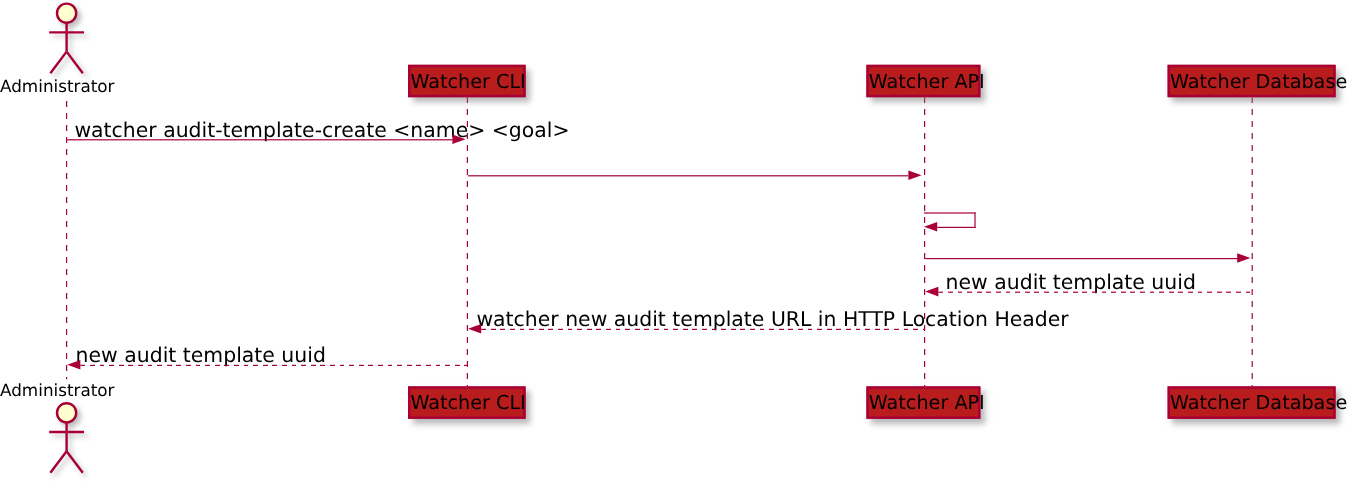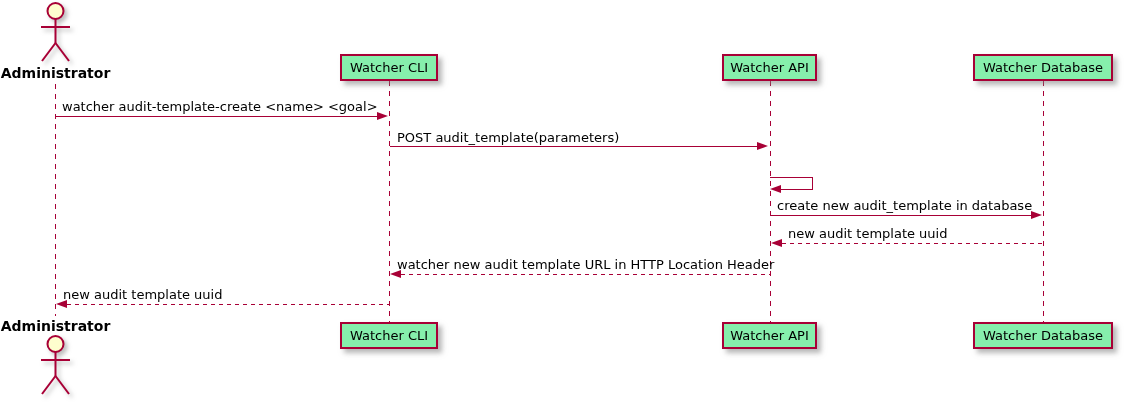--- a/index.html
+++ b/index.html
@@ -10,30 +10,30 @@
     overflow:hidden;
     font-family:"DejaVu Sans", sans-serif;
     color:#000;
   }
   .lifeline{
     position:absolute;width:1px;
     background:repeating-linear-gradient(180deg,#A80036 0 5px,transparent 5px 10px);
   }
   .pbox{
     position:absolute;height:27px;box-sizing:border-box;
-    background:#86efac;border:2px solid #A80036;
-    font-size:13px;line-height:23px;text-align:center;white-space:nowrap;
+    background:#b91c1c;border:2px solid #A80036;
+    font-size:16px;line-height:23px;text-align:center;white-space:nowrap;
     box-shadow:4px 4px 5px rgba(125,125,125,0.55);
   }
   .actor-label{
-    position:absolute;font-size:14px;text-align:center;white-space:nowrap;font-weight:bold;
+    position:absolute;font-size:14px;text-align:left;white-space:nowrap;
   }
   .actor-svg{position:absolute;filter:drop-shadow(3px 3px 2px rgba(125,125,125,0.5));}
   .msg-label{
-    position:absolute;font-size:13px;white-space:nowrap;
+    position:absolute;font-size:17px;white-space:nowrap;
   }
   .line-solid{position:absolute;height:1px;background:#A80036;}
   .line-dashed{
     position:absolute;height:1px;
     background:repeating-linear-gradient(90deg,#A80036 0 4px,transparent 4px 8px);
   }
   .vline-solid{position:absolute;width:1px;background:#A80036;}
   .arr-r{
     position:absolute;width:0;height:0;
     border-top:4.5px solid transparent;border-bottom:4.5px solid transparent;
@@ -78,30 +78,28 @@
   <div class="pbox" style="left:973px;top:54px;width:140px">Watcher Database</div>
 
   <div class="pbox" style="left:340px;top:322px;width:98px">Watcher CLI</div>
   <div class="pbox" style="left:722px;top:322px;width:95px">Watcher API</div>
   <div class="pbox" style="left:973px;top:322px;width:140px">Watcher Database</div>
 
   <div class="msg-label" style="left:62px;top:99px">watcher audit-template-create &lt;name&gt; &lt;goal&gt;</div>
   <div class="line-solid" style="left:56px;top:116px;width:321px"></div>
   <div class="arr-r" style="left:377px;top:112px"></div>
 
-  <div class="msg-label" style="left:397px;top:130px">POST audit_template(parameters)</div>
   <div class="line-solid" style="left:390px;top:146px;width:367px"></div>
   <div class="arr-r" style="left:757px;top:142px"></div>
 
   <div class="line-solid" style="left:770px;top:177px;width:43px"></div>
   <div class="vline-solid" style="left:812px;top:177px;height:13px"></div>
   <div class="line-solid" style="left:781px;top:189px;width:32px"></div>
   <div class="arr-l" style="left:770px;top:185px"></div>
 
-  <div class="msg-label" style="left:777px;top:198px">create new audit_template in database</div>
   <div class="line-solid" style="left:771px;top:215px;width:261px"></div>
   <div class="arr-r" style="left:1031px;top:211px"></div>
 
   <div class="msg-label" style="left:788px;top:226px">new audit template uuid</div>
   <div class="line-dashed" style="left:782px;top:243px;width:261px"></div>
   <div class="arr-l" style="left:771px;top:239px"></div>
 
   <div class="msg-label" style="left:397px;top:257px">watcher new audit template URL in HTTP Location Header</div>
   <div class="line-dashed" style="left:401px;top:274px;width:369px"></div>
   <div class="arr-l" style="left:390px;top:270px"></div>

